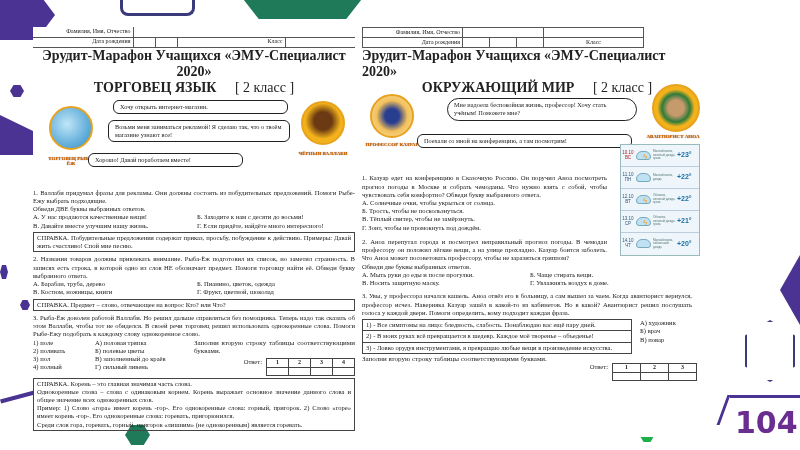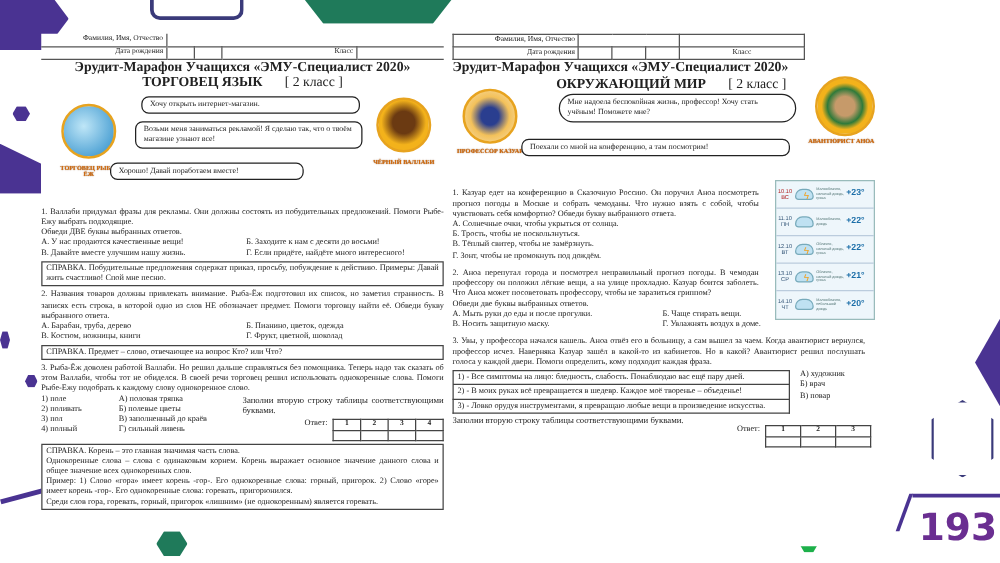--- a/index.html
+++ b/index.html
@@ -12,21 +12,21 @@
 
   .page { position: absolute; top: 27px; background: #fff; font-size: 6.6px; line-height: 1.25; }
   .page.left { left: 33px; width: 322px; height: 396px; }
   .page.right { left: 362px; width: 330px; height: 410px; }
 
   .hdr-table { width: 100%; border-collapse: collapse; font-size: 6px; }
   .hdr-table td { border: 1px solid #555; height: 10px; padding: 0 2px; }
   .left .hdr-table td { border-top: none; border-left: 1px solid #555; border-right: none; }
   .hdr-label { text-align: right; width: 100px; }
 
-  .title { text-align: center; font-weight: bold; font-size: 11px; line-height: 1.15; }
+  .title { text-align: center; font-weight: bold; font-size: 14px; line-height: 1.15; }
   .title .grade { font-weight: normal; padding-left: 15px; }
 
   .dialog { position: relative; height: 90px; }
   .char { position: absolute; width: 44px; height: 44px; border-radius: 50%; border: 2px solid #e7a31f; }
   .char-label { position: absolute; font-size: 5px; font-weight: bold; color: #d46a0c; text-align: center; line-height: 1; text-shadow: 0 0 1px #7a3d00; }
   .bubble { position: absolute; border: 1.2px solid #222; border-radius: 6px; background: #fff; font-size: 6.3px; padding: 2px 6px; line-height: 1.3; }
 
   .task { text-align: justify; margin-top: 3px; }
   .b { font-weight: normal; }
   .opts { display: grid; grid-template-columns: 1fr 1fr; column-gap: 6px; }
@@ -60,21 +60,21 @@
 <div class="deco hex-fill" style="left:0;top:265px;width:8px;height:14px;background:#4a3392;"></div>
 <div class="deco hex-fill" style="left:20px;top:300px;width:10px;height:10px;background:#4a3392;"></div>
 <div class="deco" style="left:0;top:395px;width:35px;height:4px;background:#4a3392;transform:rotate(-15deg);"></div>
 <div class="deco hex-fill" style="left:125px;top:425px;width:25px;height:20px;background:#1f7a5a;"></div>
 <div class="deco hex-fill" style="left:640px;top:430px;width:14px;height:12px;background:#1db04a;"></div>
 <div class="deco" style="left:780px;top:255px;width:20px;height:70px;background:#4a3392;clip-path:polygon(100% 0,100% 100%,0 50%);"></div>
 <div class="deco" style="left:745px;top:320px;width:50px;height:62px;border:2px solid #3a3a7a;clip-path:polygon(50% 0,100% 25%,100% 75%,50% 100%,0 75%,0 25%);background:transparent;"></div>
 <div class="deco" style="left:730px;top:395px;width:70px;height:3px;background:#4a3392;"></div>
 <div class="deco" style="left:722px;top:395px;width:3px;height:30px;background:#4a3392;transform:skewX(-20deg);"></div>
 
-<div class="page-num">193</div>
+<div class="page-num">104</div>
 
 <div class="page left">
   <table class="hdr-table">
     <tbody>
         <tr>
       <td class="hdr-label" style="border-left:none;">Фамилия, Имя, Отчество</td>
       <td colspan="4"></td>
     </tr>
     <tr>
       <td class="hdr-label" style="border-left:none;border-bottom:1px solid #555;">Дата рождения</td>

